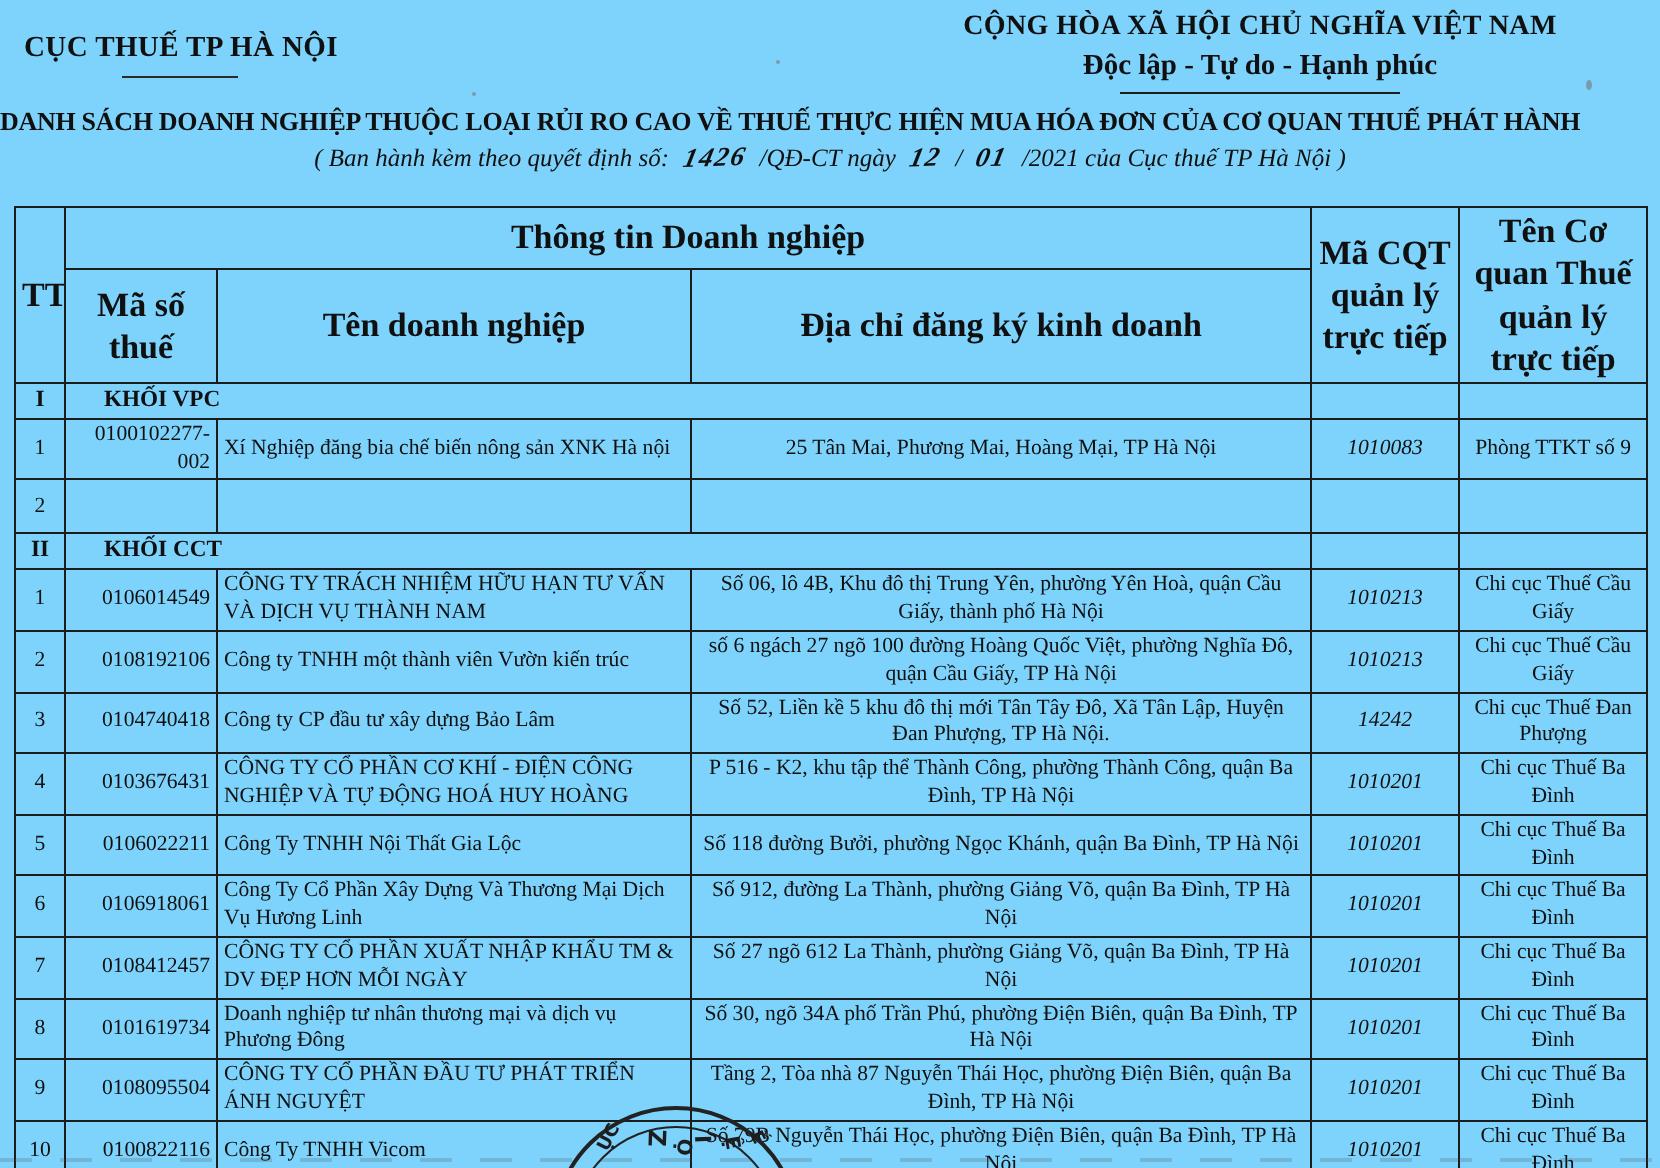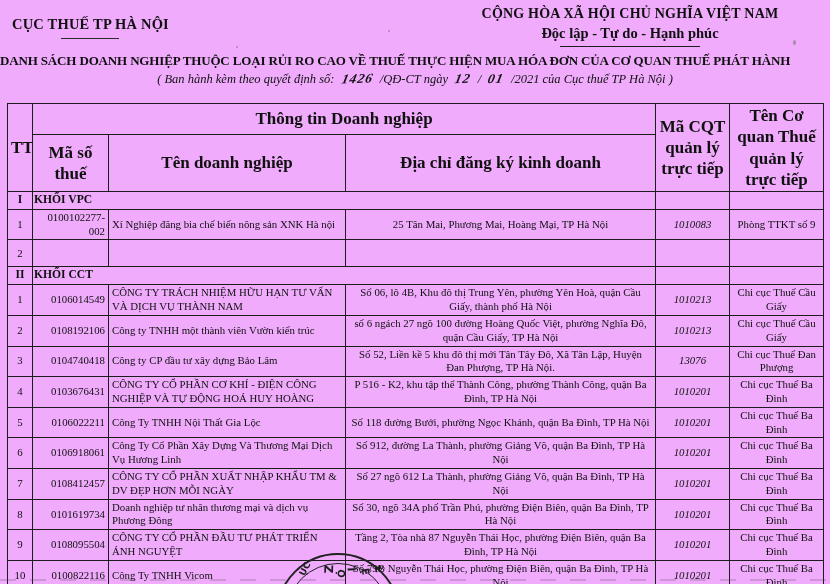--- a/index.html
+++ b/index.html
@@ -3,21 +3,21 @@
 <meta charset="utf-8">
 <style>
   * { margin: 0; padding: 0; box-sizing: border-box; }
   html, body { width: 830px; height: 584px; overflow: hidden; }
   body {
     font-family: "Liberation Serif", "DejaVu Serif", serif;
     background: #ffffff;
     color: #101010;
     position: relative;
   }
-  .page { position: absolute; inset: 0; background: #f0abfc; }
+  .page { position: absolute; inset: 0; background: #7dd3fc; }
 
   
   .org-left {
     position: absolute; left: 12px; top: 16px;
     font-weight: bold; font-size: 14.5px; letter-spacing: 0.2px;
     text-align: center;
   }
   .org-left .rule {
     margin: 5px auto 0 auto; width: 58px; height: 0;
     border-top: 1.5px solid #2a2a2a;
@@ -63,21 +63,21 @@
   table.main thead th { font-weight: bold; text-align: center; font-size: 17px; line-height: 1.25; }
   tr.hdr-top { height: 18px; }
   tr.hdr-bottom { height: 35px; }
   .cell-tt { text-align: center; }
   .cell-tax-code { text-align: right; }
   .cell-name { text-align: left; }
   .cell-address { text-align: center; }
   .cell-cqt-code { text-align: center; font-style: italic; }
   .cell-cqt-name { text-align: center; }
   tr.section-row td { font-weight: bold; font-size: 11.6px; height: 15px; }
-  tr.section-row td.section-label { text-align: left; padding-left: 1px; }
+  tr.section-row td.section-label { text-align: left; padding-left: 19px; }
   tr.empty-row td { height: 13px; }
   tr.company-row { height: 27px; }
 
   
   .stamp {
     position: absolute; left: 272px; top: 552px; width: 142px; height: 32px;
     overflow: hidden; pointer-events: none;
   }
   .stamp .ring-outer {
     position: absolute; left: 4px; top: 1px; width: 124px; height: 124px;
@@ -204,21 +204,21 @@
           <td class="cell-name">Công ty TNHH một thành viên Vườn kiến trúc</td>
           <td class="cell-address">số 6 ngách 27 ngõ 100 đường Hoàng Quốc Việt, phường Nghĩa Đô, quận Cầu Giấy, TP Hà Nội</td>
           <td class="cell-cqt-code">1010213</td>
           <td class="cell-cqt-name">Chi cục Thuế Cầu Giấy</td>
         </tr>
         <tr class="company-row">
           <td class="cell-tt">3</td>
           <td class="cell-tax-code">0104740418</td>
           <td class="cell-name">Công ty CP đầu tư xây dựng Bảo Lâm</td>
           <td class="cell-address">Số 52, Liền kề 5 khu đô thị mới Tân Tây Đô, Xã Tân Lập, Huyện Đan Phượng, TP Hà Nội.</td>
-          <td class="cell-cqt-code">13076</td>
+          <td class="cell-cqt-code">14242</td>
           <td class="cell-cqt-name">Chi cục Thuế Đan Phượng</td>
         </tr>
         <tr class="company-row">
           <td class="cell-tt">4</td>
           <td class="cell-tax-code">0103676431</td>
           <td class="cell-name">CÔNG TY CỔ PHẦN CƠ KHÍ - ĐIỆN CÔNG NGHIỆP VÀ TỰ ĐỘNG HOÁ HUY HOÀNG</td>
           <td class="cell-address">P 516 - K2, khu tập thể Thành Công, phường Thành Công, quận Ba Đình, TP Hà Nội</td>
           <td class="cell-cqt-code">1010201</td>
           <td class="cell-cqt-name">Chi cục Thuế Ba Đình</td>
         </tr>

